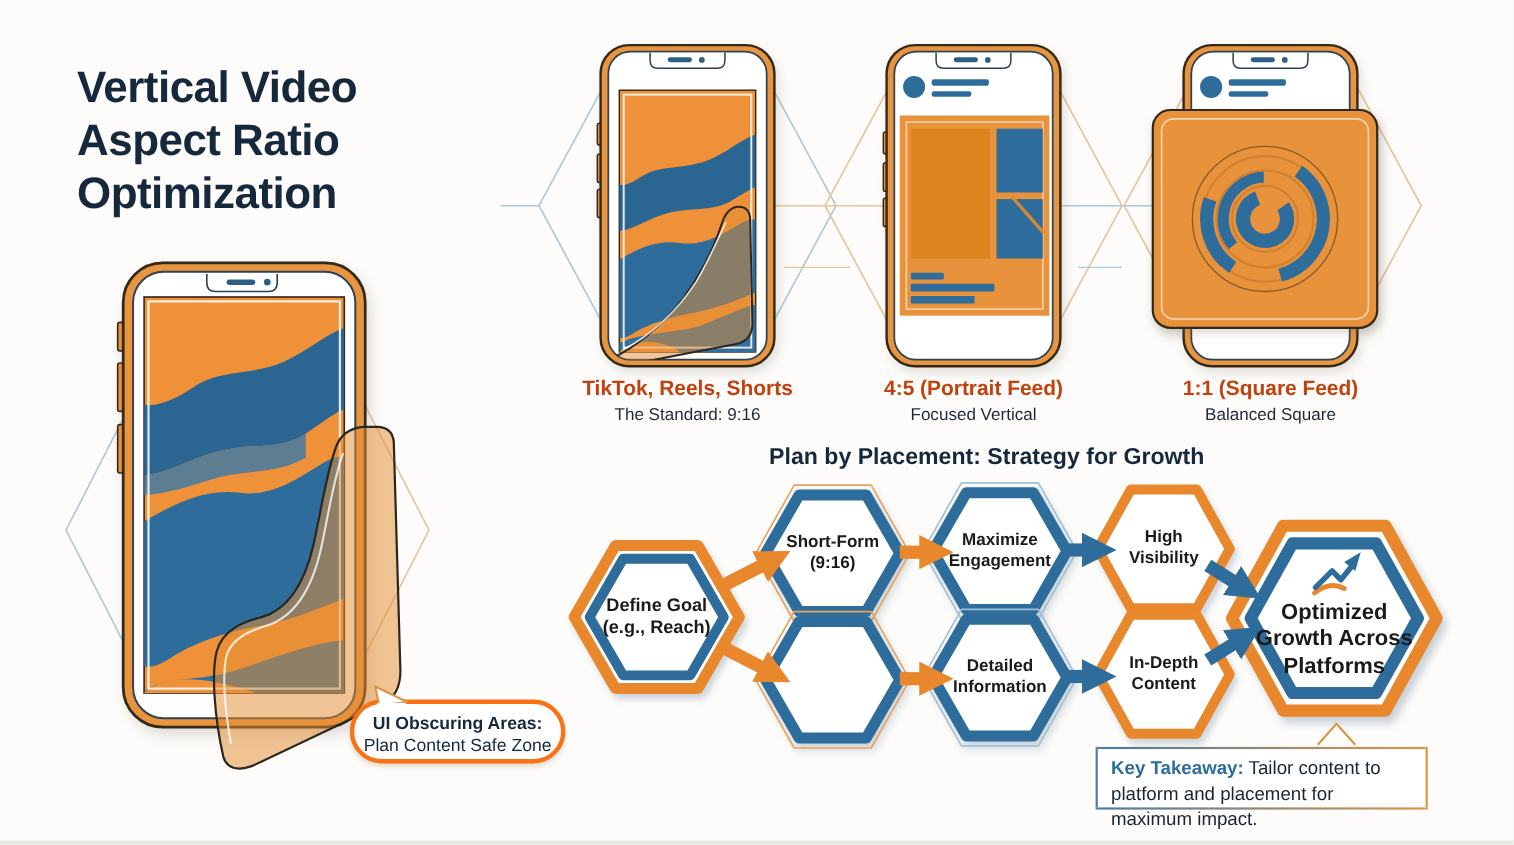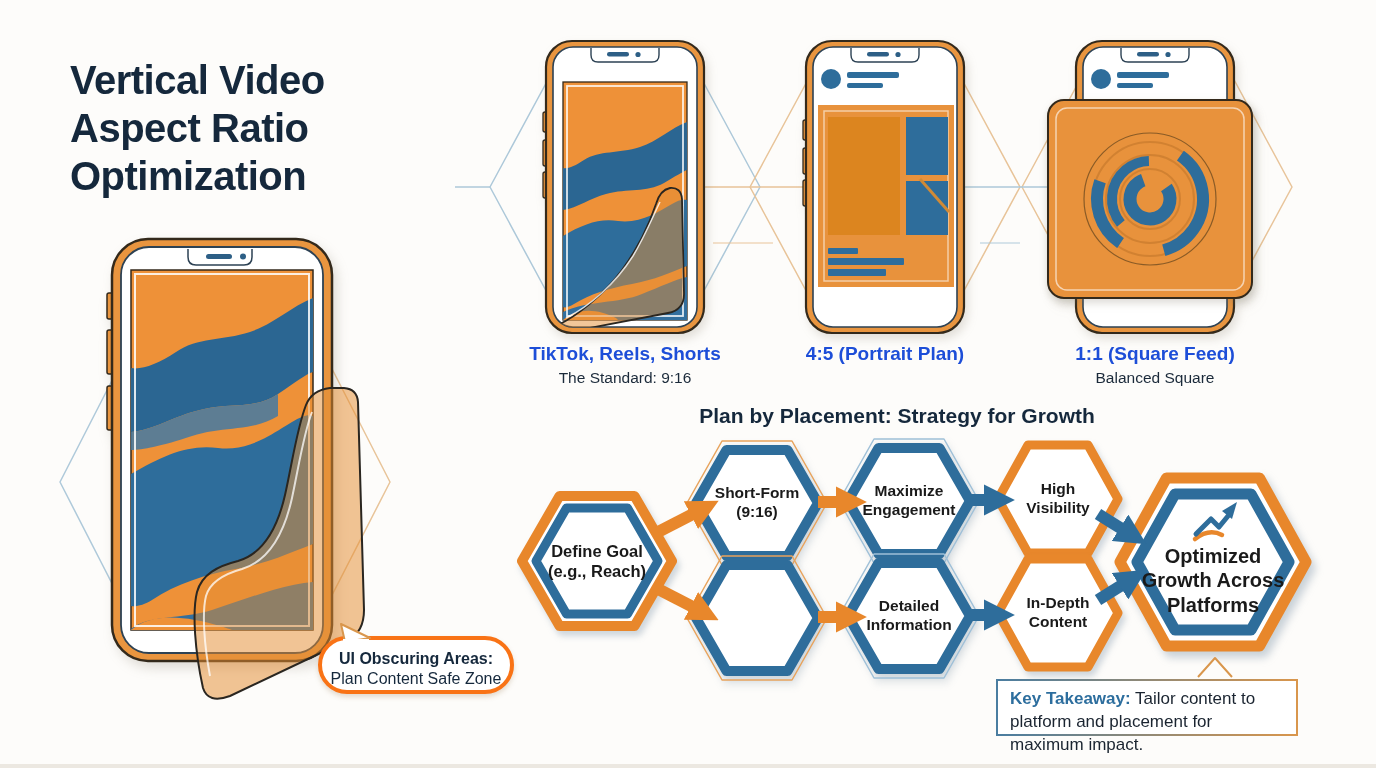--- a/index.html
+++ b/index.html
@@ -7,21 +7,21 @@
     position:relative;width:1376px;height:768px;overflow:hidden;
     background:#FDFCFA;font-family:"Liberation Sans",sans-serif;
   }
   #art{position:absolute;left:0;top:0;z-index:1;}
   .txt{position:absolute;z-index:2;}
   .title{
     left:70px;top:56px;width:420px;
     font-size:40px;line-height:1.2;font-weight:800;letter-spacing:-0.5px;
     color:#15283C;white-space:pre-line;
   }
-  .fmt-label{width:280px;text-align:center;font-weight:bold;font-size:19px;color:#1d4ed8;}
+  .fmt-label{width:280px;text-align:center;font-weight:bold;font-size:19px;color:#c2410c;}
   .fmt-sub{width:280px;text-align:center;font-size:15.5px;color:#1B2A3A;}
   .flow-title{
     left:597px;top:404px;width:600px;text-align:center;
     font-size:21px;font-weight:bold;color:#15283C;
   }
   .hex-label{
     position:absolute;transform:translate(-50%,-50%);text-align:center;
     white-space:pre-line;font-weight:bold;color:#1A1A1A;
     font-size:15.5px;line-height:1.22;z-index:2;width:150px;
   }
@@ -233,21 +233,22 @@
       </g>
     </g>
   </svg>
 
   <div class="txt title">Vertical Video
 Aspect Ratio
 Optimization</div>
 
   <div class="txt fmt-label" style="left:485px;top:343px;">TikTok, Reels, Shorts</div>
   <div class="txt fmt-sub" style="left:485px;top:369px;">The Standard: 9:16</div>
-  <div class="txt fmt-label" style="left:745px;top:343px;">4:5 (Portrait Plan)</div>
+  <div class="txt fmt-label" style="left:745px;top:343px;">4:5 (Portrait Feed)</div>
+  <div class="txt fmt-sub" style="left:745px;top:369px;">Focused Vertical</div>
   <div class="txt fmt-label" style="left:1015px;top:343px;">1:1 (Square Feed)</div>
   <div class="txt flow-title">Plan by Placement: Strategy for Growth</div>
 
   <div class="txt fmt-sub" style="left:1015px;top:369px;">Balanced Square</div>
 
   <div class="hex-label" style="left:597px;top:561px;font-size:16.5px;">Define Goal
 (e.g., Reach)</div>
   <div class="hex-label" style="left:757px;top:503px;">Short-Form
 (9:16)</div>
   <div class="hex-label" style="left:909px;top:501px;">Maximize

